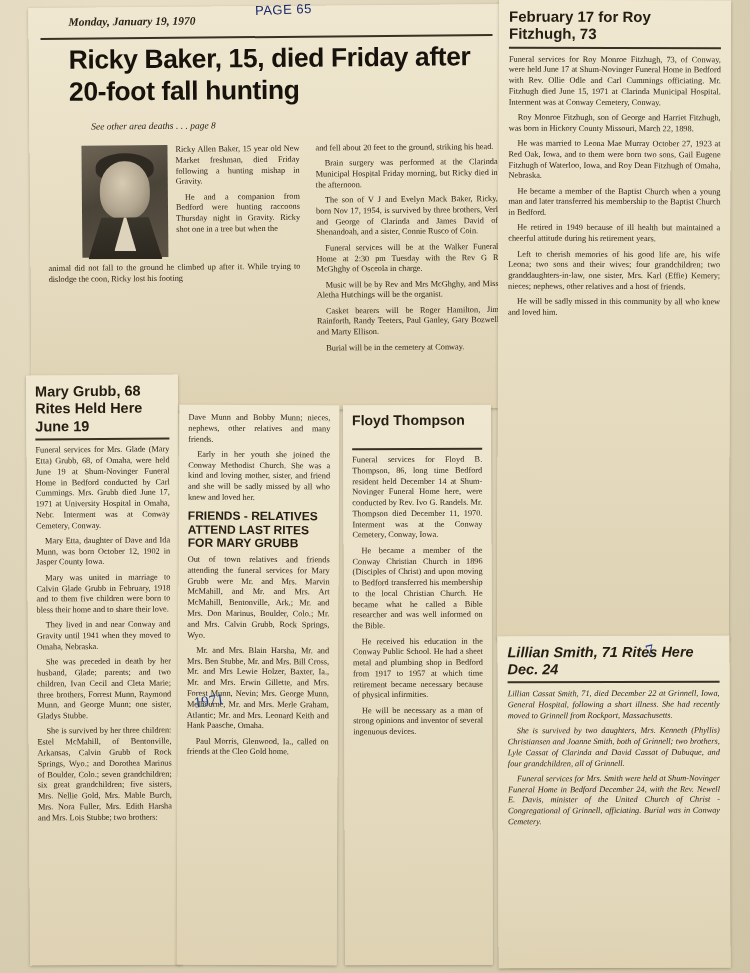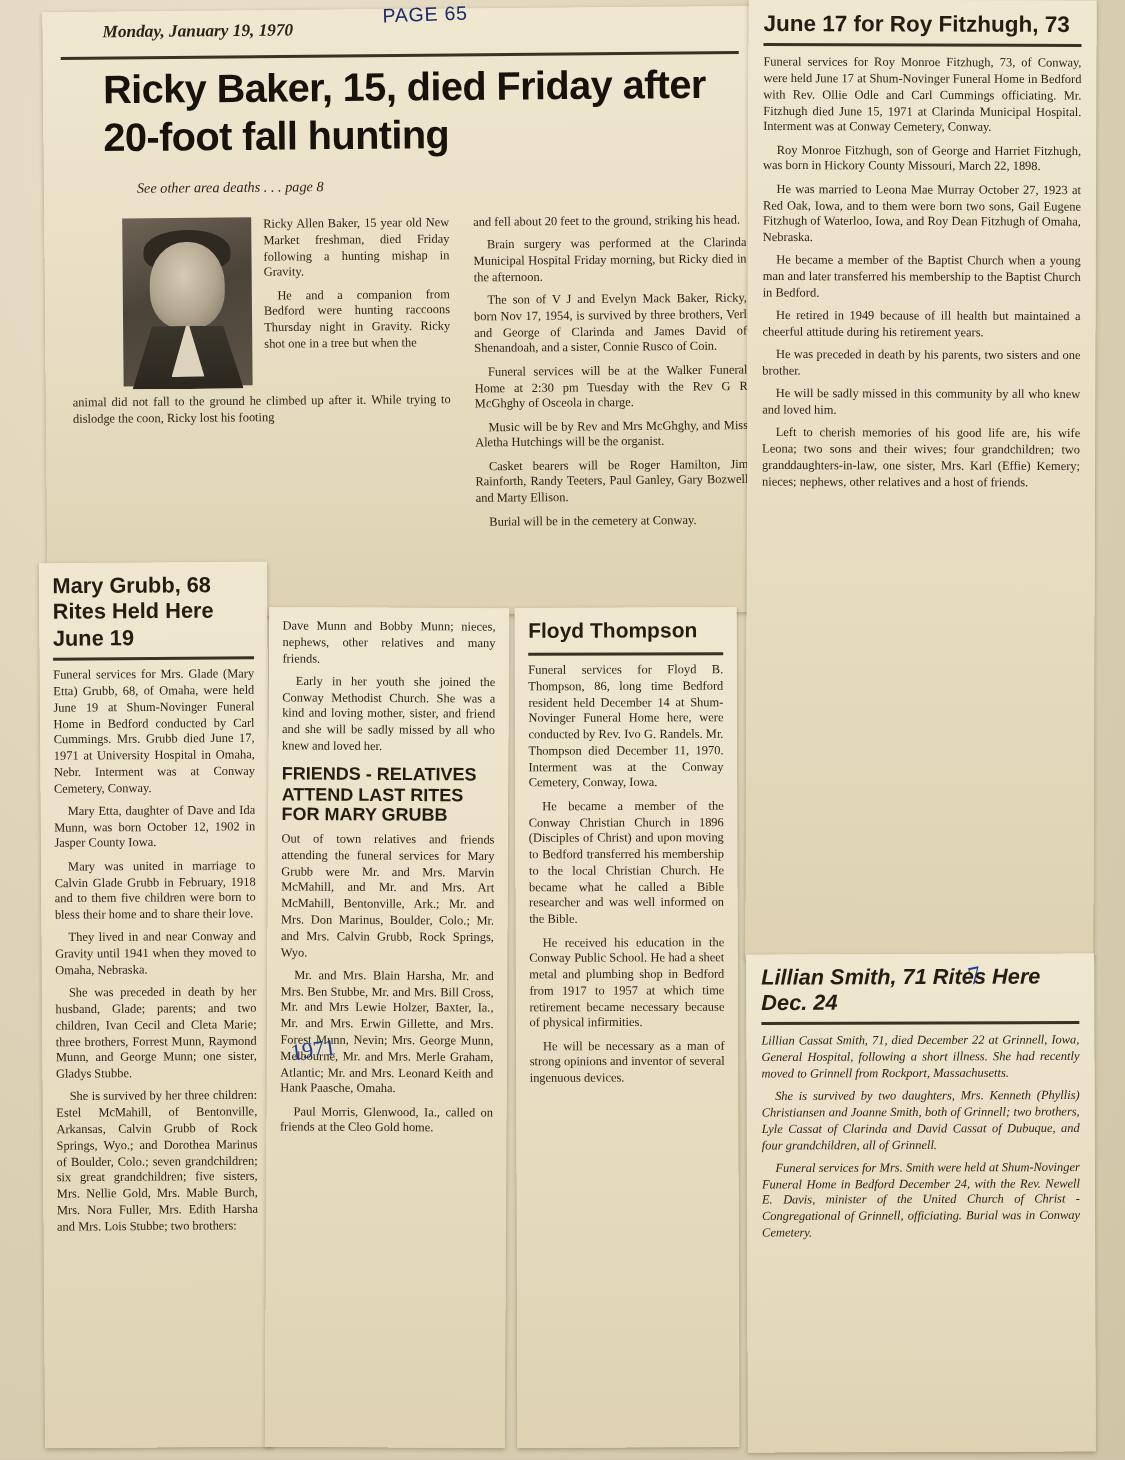--- a/index.html
+++ b/index.html
@@ -108,21 +108,21 @@
     transform:rotate(0.3deg);
   }
   #friends .inner{padding:8px 9px 0 9px;}
   #friends .sub{font-size:12px;line-height:1.15;margin:6px 0 4px;}
   
   #floyd{
     left:344px;top:405px;width:148px;height:560px;
     transform:rotate(-0.2deg);
   }
   #floyd .inner{padding:7px 9px 0 9px;}
-  #floyd .title{font-size:14px;margin-bottom:7px;}
+  #floyd .title{font-size:14px;margin-bottom:20px;}
   #floyd .trule{height:2px;background:#3a3024;margin:3px 0 5px;}
   
   #fitz{
     left:498px;top:0px;width:232px;height:640px;
     transform:rotate(0.2deg);
   }
   #fitz .inner{padding:8px 10px 0 10px;}
   #fitz .title{font-size:15px;line-height:1.15;}
   #fitz .trule{height:2px;background:#3a3024;margin:4px 0 6px;}
   
@@ -229,31 +229,30 @@
       <p class="noind">Funeral services for Floyd B. Thompson, 86, long time Bedford resident held December 14 at Shum-Novinger Funeral Home here, were conducted by Rev. Ivo G. Randels. Mr. Thompson died December 11, 1970. Interment was at the Conway Cemetery, Conway, Iowa.</p>
       <p>He became a member of the Conway Christian Church in 1896 (Disciples of Christ) and upon moving to Bedford transferred his membership to the local Christian Church. He became what he called a Bible researcher and was well informed on the Bible.</p>
       <p>He received his education in the Conway Public School. He had a sheet metal and plumbing shop in Bedford from 1917 to 1957 at which time retirement became necessary because of physical infirmities.</p>
       <p>He will be necessary as a man of strong opinions and inventor of several ingenuous devices.</p>
     </div>
   </div>
 </div>
 
 <div class="clip" id="fitz">
   <div class="inner">
-    <div class="hdr title">June 17 for Roy Fitzhugh, 73</div>
+    <div class="hdr title">February 17 for Roy Fitzhugh, 73</div>
     <div class="trule"></div>
     <div class="txt">
       <p class="noind">Funeral services for Roy Monroe Fitzhugh, 73, of Conway, were held June 17 at Shum-Novinger Funeral Home in Bedford with Rev. Ollie Odle and Carl Cummings officiating. Mr. Fitzhugh died June 15, 1971 at Clarinda Municipal Hospital. Interment was at Conway Cemetery, Conway.</p>
       <p>Roy Monroe Fitzhugh, son of George and Harriet Fitzhugh, was born in Hickory County Missouri, March 22, 1898.</p>
       <p>He was married to Leona Mae Murray October 27, 1923 at Red Oak, Iowa, and to them were born two sons, Gail Eugene Fitzhugh of Waterloo, Iowa, and Roy Dean Fitzhugh of Omaha, Nebraska.</p>
       <p>He became a member of the Baptist Church when a young man and later transferred his membership to the Baptist Church in Bedford.</p>
       <p>He retired in 1949 because of ill health but maintained a cheerful attitude during his retirement years.</p>
-      <p>He was preceded in death by his parents, two sisters and one brother.</p>
+      <p>Left to cherish memories of his good life are, his wife Leona; two sons and their wives; four grandchildren; two granddaughters-in-law, one sister, Mrs. Karl (Effie) Kemery; nieces; nephews, other relatives and a host of friends.</p>
       <p>He will be sadly missed in this community by all who knew and loved him.</p>
-      <p>Left to cherish memories of his good life are, his wife Leona; two sons and their wives; four grandchildren; two granddaughters-in-law, one sister, Mrs. Karl (Effie) Kemery; nieces; nephews, other relatives and a host of friends.</p>
     </div>
   </div>
 </div>
 
 <div class="clip" id="lillian">
   <div class="inner">
     <div class="hdr title">Lillian Smith, 71 Rites Here Dec. 24</div>
     <div class="trule"></div>
     <div class="txt">
       <p class="noind">Lillian Cassat Smith, 71, died December 22 at Grinnell, Iowa, General Hospital, following a short illness. She had recently moved to Grinnell from Rockport, Massachusetts.</p>

